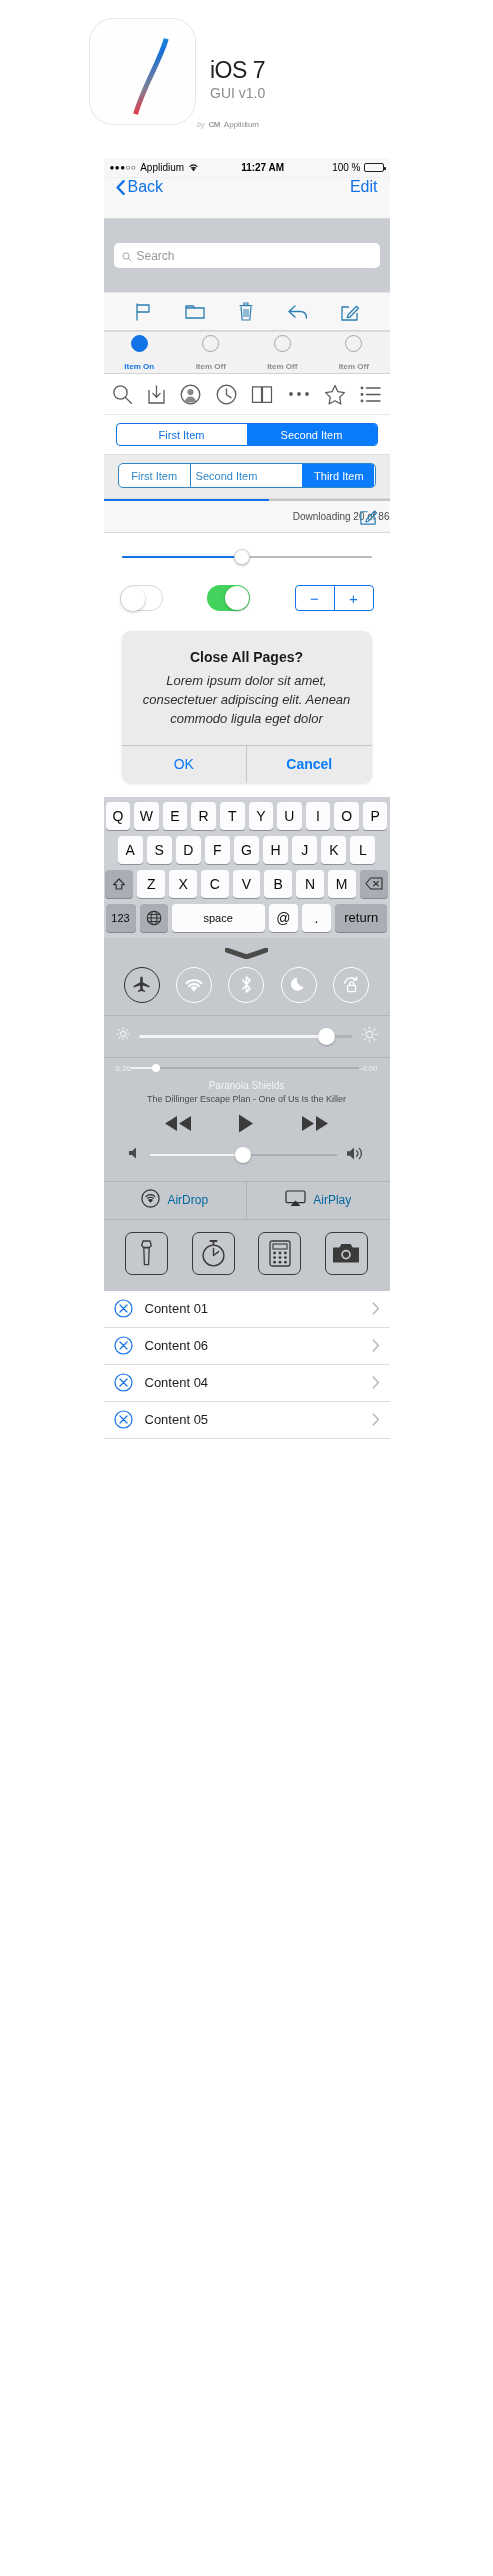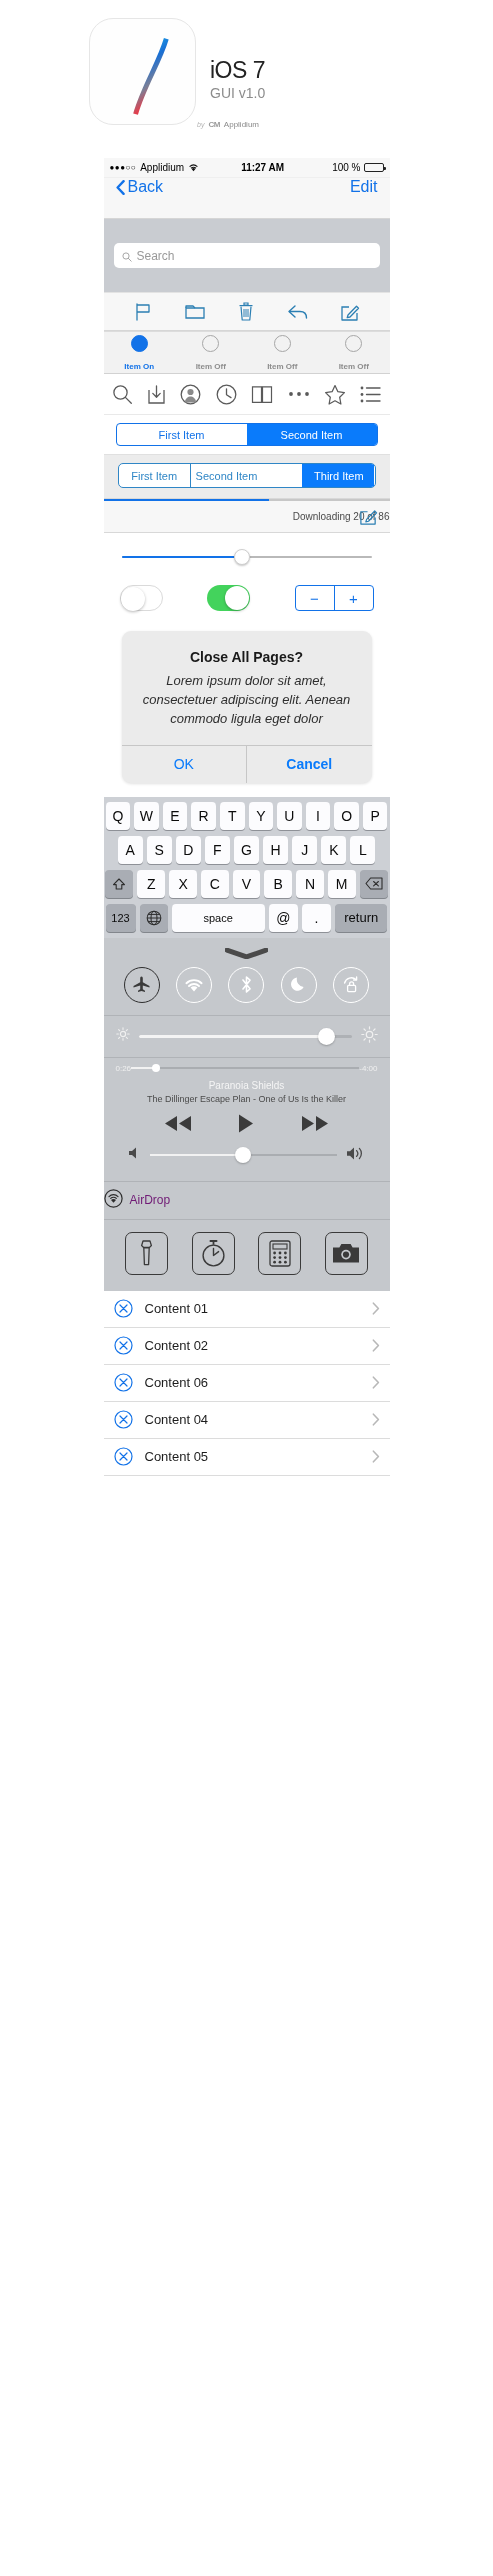--- a/index.html
+++ b/index.html
@@ -232,22 +232,22 @@
   .track-title { text-align: center; font-size: 10px; color: #f5f5f5; margin-top: 7px; }
   .track-sub { text-align: center; font-size: 9px; color: #4b4b4b; margin-top: 3px; }
   .transport { display: flex; align-items: center; justify-content: space-around; padding: 9px 24px 4px; color: #3b3b3b; }
   .vol { display: flex; align-items: center; gap: 9px; padding: 4px 12px 8px; color: #4a4a4a; }
   .vol-track { flex: 1; height: 2px; background: #aaadb1; position: relative; }
   .vol-fill { position: absolute; left:0; height: 2px; background: #f2f2f2; }
   .vol-knob { position: absolute; top: -7px; width: 16px; height: 16px; border-radius: 50%; background: #fff; box-shadow: 0 1px 2px rgba(0,0,0,.25); }
 
   .cc-share { display: flex; border-top: 1px solid #b0b3b7; border-bottom: 1px solid #b0b3b7; }
   .cc-share-btn {
-    flex: 1; height: 37px; display: flex; align-items: center; 
-    gap: 7px; font-size: 12px; color: #701a75;
+    flex: 1; height: 37px; display: flex; align-items: center; justify-content: center;
+    gap: 7px; font-size: 12px; color: #0369a1;
   }
   .cc-share-btn + .cc-share-btn { border-left: 1px solid #b0b3b7; }
   .cc-apps { display: flex; justify-content: space-around; padding: 12px 10px 16px; }
   .cc-app {
     width: 43px; height: 43px; border-radius: 7px; border: 1.5px solid #3a3a3a;
     display: flex; align-items: center; justify-content: center; color: #3a3a3a;
   }
 
   
   .list { background: #fff; }
@@ -701,20 +701,29 @@
         <span>
           <svg width="19" height="19" viewBox="0 0 19 19">
               <circle cx="9.5" cy="9.5" r="8.6" stroke="#2d2d2d" stroke-width="1.2" fill="none"></circle>
               <path d="M9.5 13.8 L7 11 A3.4 3.4 0 0 1 12 11 Z" fill="#2d2d2d"></path>
               <path d="M5 7.6 A6.3 6.3 0 0 1 14 7.6" stroke="#2d2d2d" stroke-width="1.2" fill="none" stroke-linecap="round"></path>
               <path d="M6.7 9.4 A4 4 0 0 1 12.3 9.4" stroke="#2d2d2d" stroke-width="1.2" fill="none" stroke-linecap="round"></path>
             </svg>
         </span>
         <span>AirDrop</span>
       </div>
+      <div class="cc-share-btn">
+        <span>
+          <svg width="21" height="17" viewBox="0 0 21 17">
+              <rect x="1" y="1" width="19" height="11.6" rx="1.4" stroke="#2d2d2d" stroke-width="1.2" fill="none"></rect>
+              <path d="M10.5 10.6 L15.5 16 H5.5 Z" fill="#2d2d2d"></path>
+            </svg>
+        </span>
+        <span>AirPlay</span>
+      </div>
     </div>
 
     <div class="cc-apps">
       <div class="cc-app">
         <svg width="15" height="26" viewBox="0 0 15 26">
             <path d="M4 1 H11 L12.4 5.6 L10.4 7.4 H4.6 L2.6 5.6 Z" stroke="#3a3a3a" stroke-width="1.3" fill="none" stroke-linejoin="round"></path>
             <path d="M4.8 7.8 H10.2 L9.6 24.6 H5.4 Z" stroke="#3a3a3a" stroke-width="1.3" fill="none" stroke-linejoin="round"></path>
           </svg>
       </div>
       <div class="cc-app">
@@ -767,62 +776,48 @@
           </svg>
       </span>
     </div>
     <div class="list-item">
       <span class="li-del">
         <svg width="19" height="19" viewBox="0 0 19 19">
             <circle cx="9.5" cy="9.5" r="8.5" stroke="#1272e8" stroke-width="1.2" fill="none"></circle>
             <path d="M6 6 L13 13 M13 6 L6 13" stroke="#1272e8" stroke-width="1.2" stroke-linecap="round"></path>
           </svg>
       </span>
-      <span class="li-label">Content 02</span>
+      <span class="li-label">Content 06</span>
       <span class="li-chev">
         <svg width="8" height="13" viewBox="0 0 8 13">
             <path d="M1.4 1.2 L6.4 6.5 L1.4 11.8" stroke="#b8b8b8" stroke-width="1.6" fill="none" stroke-linecap="round" stroke-linejoin="round"></path>
           </svg>
       </span>
     </div>
     <div class="list-item">
       <span class="li-del">
         <svg width="19" height="19" viewBox="0 0 19 19">
             <circle cx="9.5" cy="9.5" r="8.5" stroke="#1272e8" stroke-width="1.2" fill="none"></circle>
             <path d="M6 6 L13 13 M13 6 L6 13" stroke="#1272e8" stroke-width="1.2" stroke-linecap="round"></path>
           </svg>
       </span>
-      <span class="li-label">Content 06</span>
+      <span class="li-label">Content 04</span>
       <span class="li-chev">
         <svg width="8" height="13" viewBox="0 0 8 13">
             <path d="M1.4 1.2 L6.4 6.5 L1.4 11.8" stroke="#b8b8b8" stroke-width="1.6" fill="none" stroke-linecap="round" stroke-linejoin="round"></path>
           </svg>
       </span>
     </div>
     <div class="list-item">
       <span class="li-del">
         <svg width="19" height="19" viewBox="0 0 19 19">
             <circle cx="9.5" cy="9.5" r="8.5" stroke="#1272e8" stroke-width="1.2" fill="none"></circle>
             <path d="M6 6 L13 13 M13 6 L6 13" stroke="#1272e8" stroke-width="1.2" stroke-linecap="round"></path>
           </svg>
       </span>
-      <span class="li-label">Content 04</span>
-      <span class="li-chev">
-        <svg width="8" height="13" viewBox="0 0 8 13">
-            <path d="M1.4 1.2 L6.4 6.5 L1.4 11.8" stroke="#b8b8b8" stroke-width="1.6" fill="none" stroke-linecap="round" stroke-linejoin="round"></path>
-          </svg>
-      </span>
-    </div>
-    <div class="list-item">
-      <span class="li-del">
-        <svg width="19" height="19" viewBox="0 0 19 19">
-            <circle cx="9.5" cy="9.5" r="8.5" stroke="#1272e8" stroke-width="1.2" fill="none"></circle>
-            <path d="M6 6 L13 13 M13 6 L6 13" stroke="#1272e8" stroke-width="1.2" stroke-linecap="round"></path>
-          </svg>
-      </span>
       <span class="li-label">Content 05</span>
       <span class="li-chev">
         <svg width="8" height="13" viewBox="0 0 8 13">
             <path d="M1.4 1.2 L6.4 6.5 L1.4 11.8" stroke="#b8b8b8" stroke-width="1.6" fill="none" stroke-linecap="round" stroke-linejoin="round"></path>
           </svg>
       </span>
     </div>
   </div>
 
 </div>

